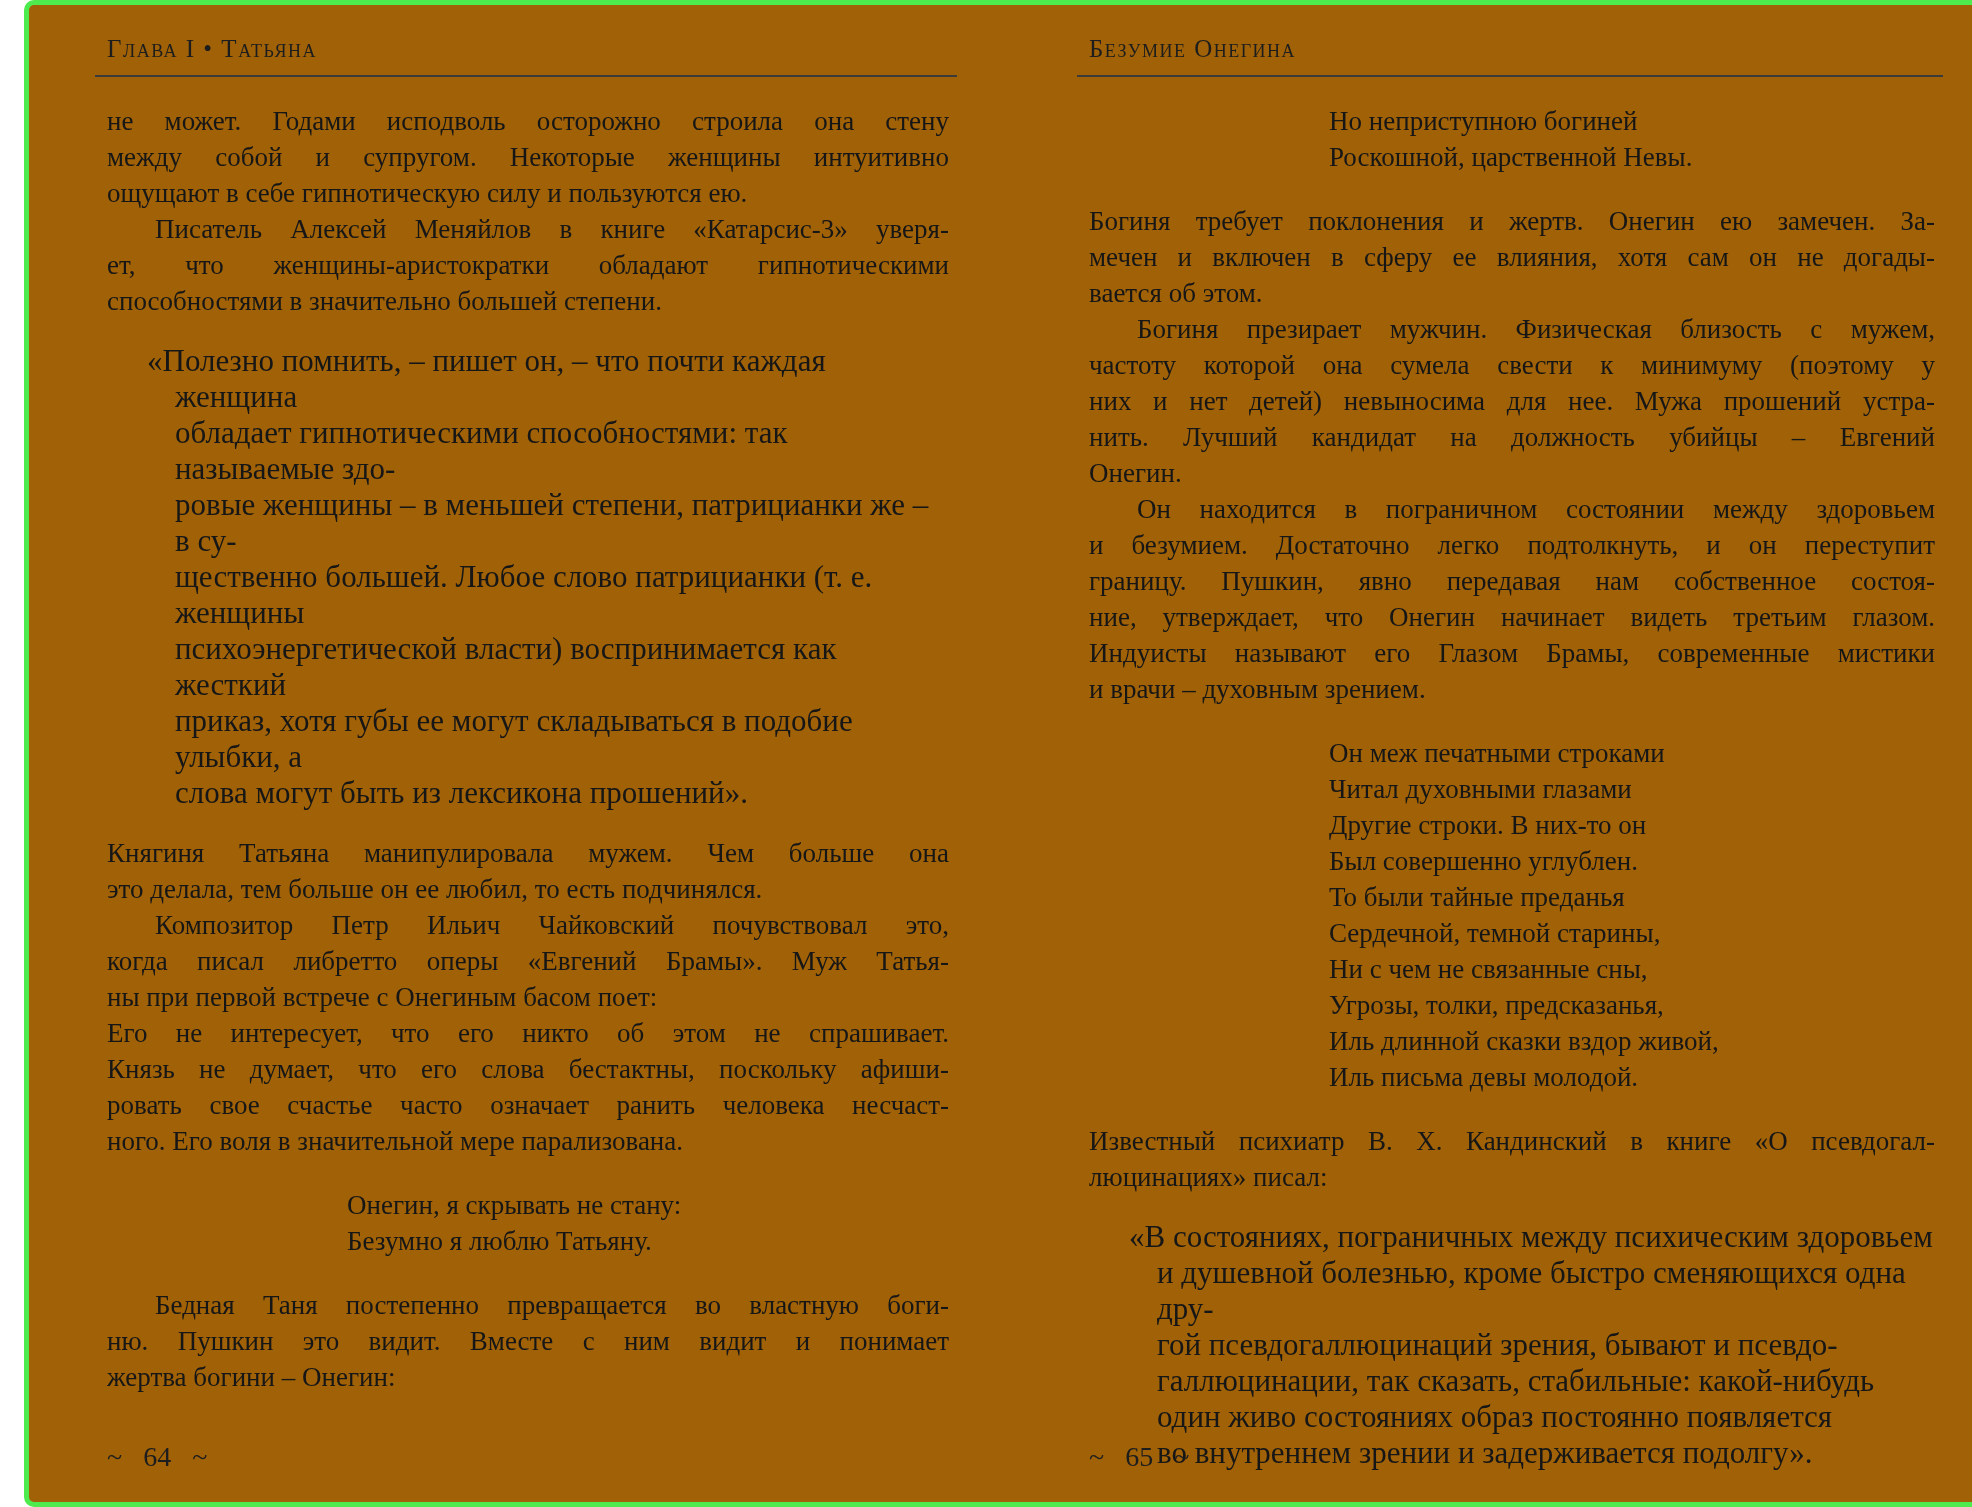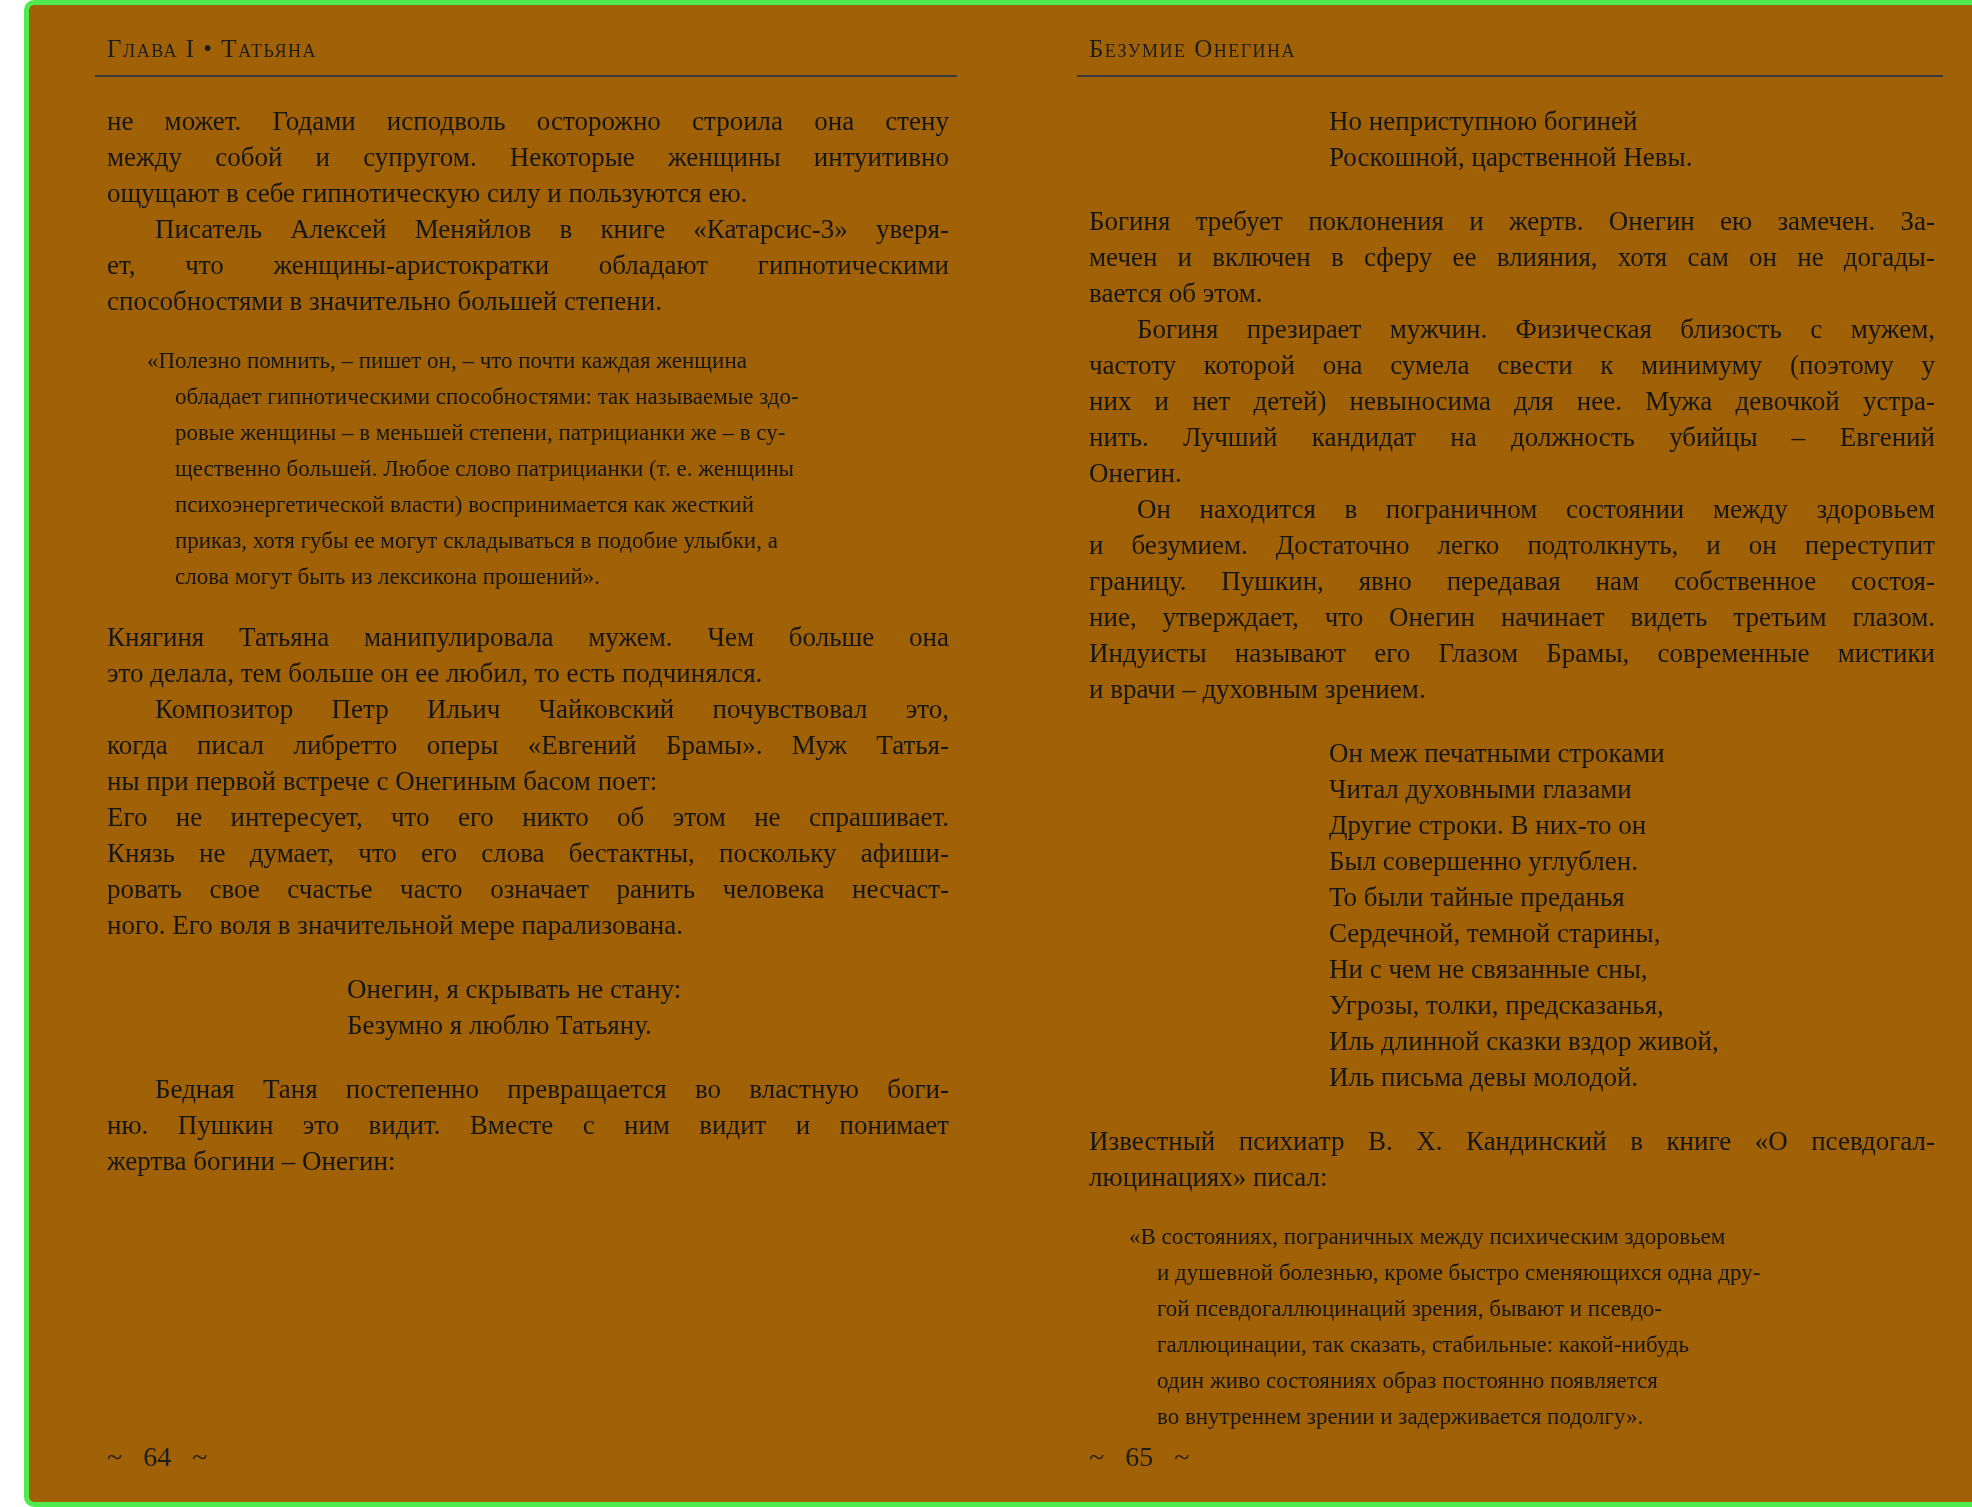--- a/index.html
+++ b/index.html
@@ -30,21 +30,21 @@
     border-top:2px solid #3b3b3b;
     margin:6px -8px 0 -12px;
     height:0;
   }
   .content { margin-top:26px; }
   .block { margin:0; }
   .line { font-size:27px; line-height:36px; }
   .line.just { text-align:justify; text-align-last:justify; }
   .line.ind  { text-indent:48px; }
   .quote { margin:24px 0; padding-left:68px; }
-  .quote .line { font-size:23px; line-height:36px; }
+  .quote .line { font-size:31px; line-height:36px; }
   .quote .line:first-child { text-indent:-28px; }
   .verse { margin:28px 0 28px 240px; }
   .content > .block:first-child { margin-top:0; }
   .page-footer {
     position:absolute;
     top:1406px; left:0; right:0;
     text-align:left;
     font-size:28px;
     word-spacing:14px;
     color:#1d1d1d;
@@ -115,21 +115,21 @@
           <div class="line">Роскошной, царственной Невы.</div>
         </div>
         <div class="block para">
           <div class="line just">Богиня требует поклонения и жертв. Онегин ею замечен. За-</div>
           <div class="line just">мечен и включен в сферу ее влияния, хотя сам он не догады-</div>
           <div class="line">вается об этом.</div>
         </div>
         <div class="block para">
           <div class="line just ind">Богиня презирает мужчин. Физическая близость с мужем,</div>
           <div class="line just">частоту которой она сумела свести к минимуму (поэтому у</div>
-          <div class="line just">них и нет детей) невыносима для нее. Мужа девочкой устра-</div>
+          <div class="line just">них и нет детей) невыносима для нее. Мужа прошений устра-</div>
           <div class="line just">нить. Лучший кандидат на должность убийцы – Евгений</div>
           <div class="line">Онегин.</div>
         </div>
         <div class="block para">
           <div class="line just ind">Он находится в пограничном состоянии между здоровьем</div>
           <div class="line just">и безумием. Достаточно легко подтолкнуть, и он переступит</div>
           <div class="line just">границу. Пушкин, явно передавая нам собственное состоя-</div>
           <div class="line just">ние, утверждает, что Онегин начинает видеть третьим глазом.</div>
           <div class="line just">Индуисты называют его Глазом Брамы, современные мистики</div>
           <div class="line">и врачи – духовным зрением.</div>

